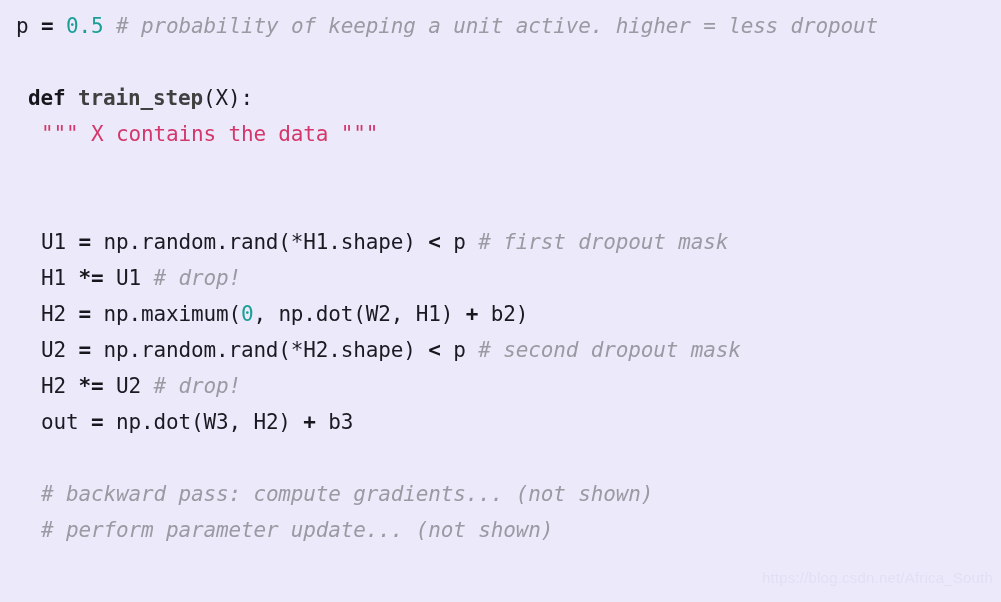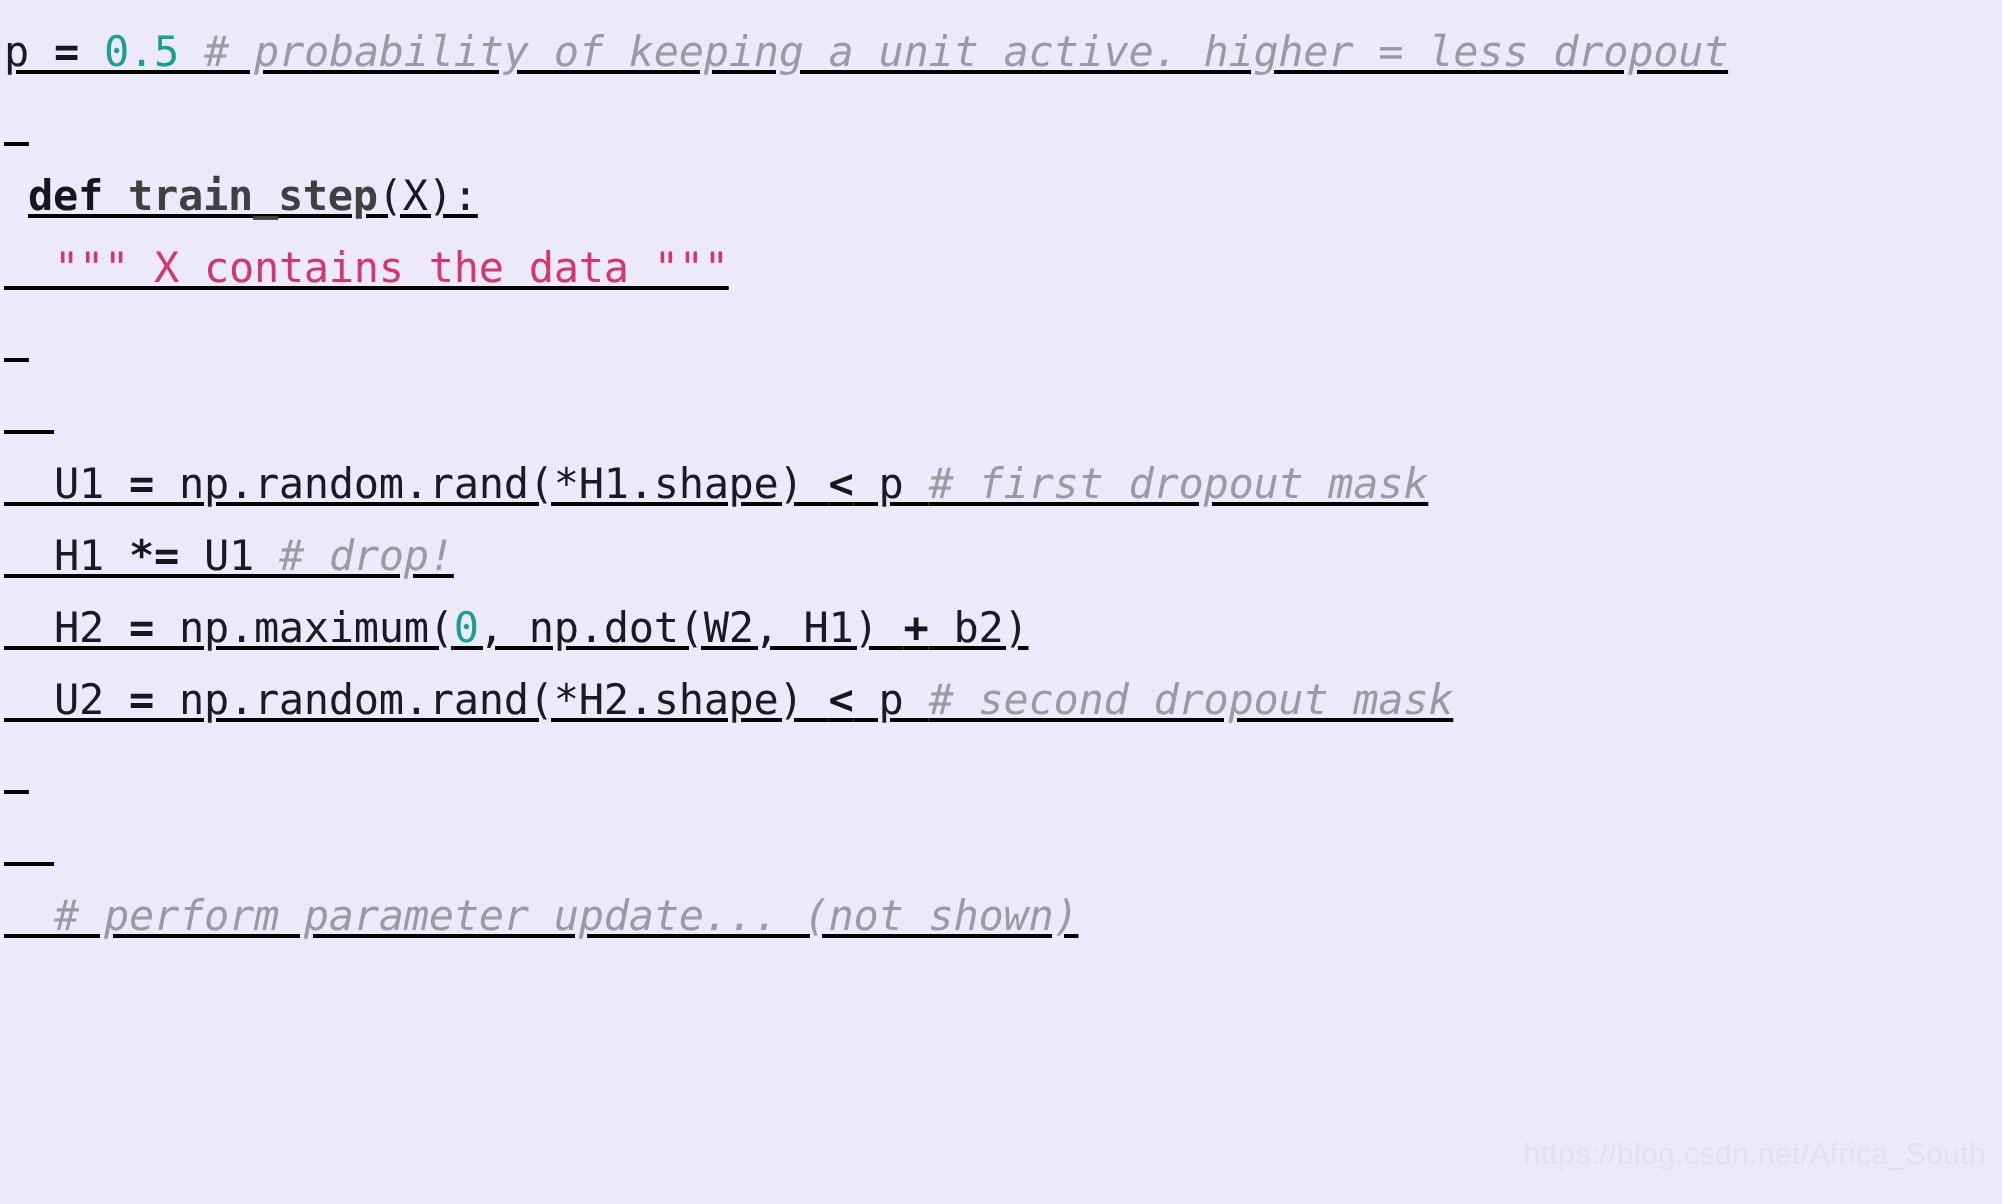--- a/index.html
+++ b/index.html
@@ -14,24 +14,23 @@
     background: #eceafa;
     overflow: hidden;
     font-family: "DejaVu Sans Mono", "Liberation Mono", monospace;
     font-size: 21px;
     line-height: 36px;
     box-sizing: border-box;
     padding: 8px 0 0 0;
   }
   .code-line {
     white-space: pre;
-    padding-left: 2px;
+    padding-left: 16px;
     height: 36px;
     letter-spacing: -0.15px;
-    text-decoration: underline;
   }
   .code-line.blank {
     height: 36px;
   }
   
   .tok-plain    { color: #1a1a22; }
   .tok-keyword  { color: #16161d; font-weight: bold; margin-left: 12px; }
   .tok-funcname { color: #404040; font-weight: bold; }
   .tok-operator { color: #16161d; font-weight: bold; }
   .tok-number   { color: #1a9e96; }
@@ -58,18 +57,20 @@
       <div class="code-line"><span class="tok-plain">p </span><span class="tok-operator">=</span><span class="tok-plain"> </span><span class="tok-number">0.5</span><span class="tok-plain"> </span><span class="tok-comment"># probability of keeping a unit active. higher = less dropout</span></div>
       <div class="code-line blank">&nbsp;</div>
       <div class="code-line"><span class="tok-keyword">def</span><span class="tok-plain"> </span><span class="tok-funcname">train_step</span><span class="tok-plain">(X):</span></div>
       <div class="code-line"><span class="tok-plain">  </span><span class="tok-string">""" X contains the data """</span></div>
       <div class="code-line blank">&nbsp;</div>
       <div class="code-line"><span class="tok-plain">  </span></div>
       <div class="code-line"><span class="tok-plain">  U1 </span><span class="tok-operator">=</span><span class="tok-plain"> np.random.rand(*H1.shape) </span><span class="tok-operator">&lt;</span><span class="tok-plain"> p </span><span class="tok-comment"># first dropout mask</span></div>
       <div class="code-line"><span class="tok-plain">  H1 </span><span class="tok-operator">*=</span><span class="tok-plain"> U1 </span><span class="tok-comment"># drop!</span></div>
       <div class="code-line"><span class="tok-plain">  H2 </span><span class="tok-operator">=</span><span class="tok-plain"> np.maximum(</span><span class="tok-number">0</span><span class="tok-plain">, np.dot(W2, H1) </span><span class="tok-operator">+</span><span class="tok-plain"> b2)</span></div>
       <div class="code-line"><span class="tok-plain">  U2 </span><span class="tok-operator">=</span><span class="tok-plain"> np.random.rand(*H2.shape) </span><span class="tok-operator">&lt;</span><span class="tok-plain"> p </span><span class="tok-comment"># second dropout mask</span></div>
+      <div class="code-line"><span class="tok-plain">  H2 </span><span class="tok-operator">*=</span><span class="tok-plain"> U2 </span><span class="tok-comment"># drop!</span></div>
+      <div class="code-line"><span class="tok-plain">  out </span><span class="tok-operator">=</span><span class="tok-plain"> np.dot(W3, H2) </span><span class="tok-operator">+</span><span class="tok-plain"> b3</span></div>
       <div class="code-line blank">&nbsp;</div>
-      <div class="code-line"><span class="tok-plain">  </span></div>
+      <div class="code-line"><span class="tok-plain">  </span><span class="tok-comment"># backward pass: compute gradients... (not shown)</span></div>
       <div class="code-line"><span class="tok-plain">  </span><span class="tok-comment"># perform parameter update... (not shown)</span></div>
     </div>
   <div id="watermark">https://blog.csdn.net/Africa_South</div>
 </div>
 
 </body></html>

